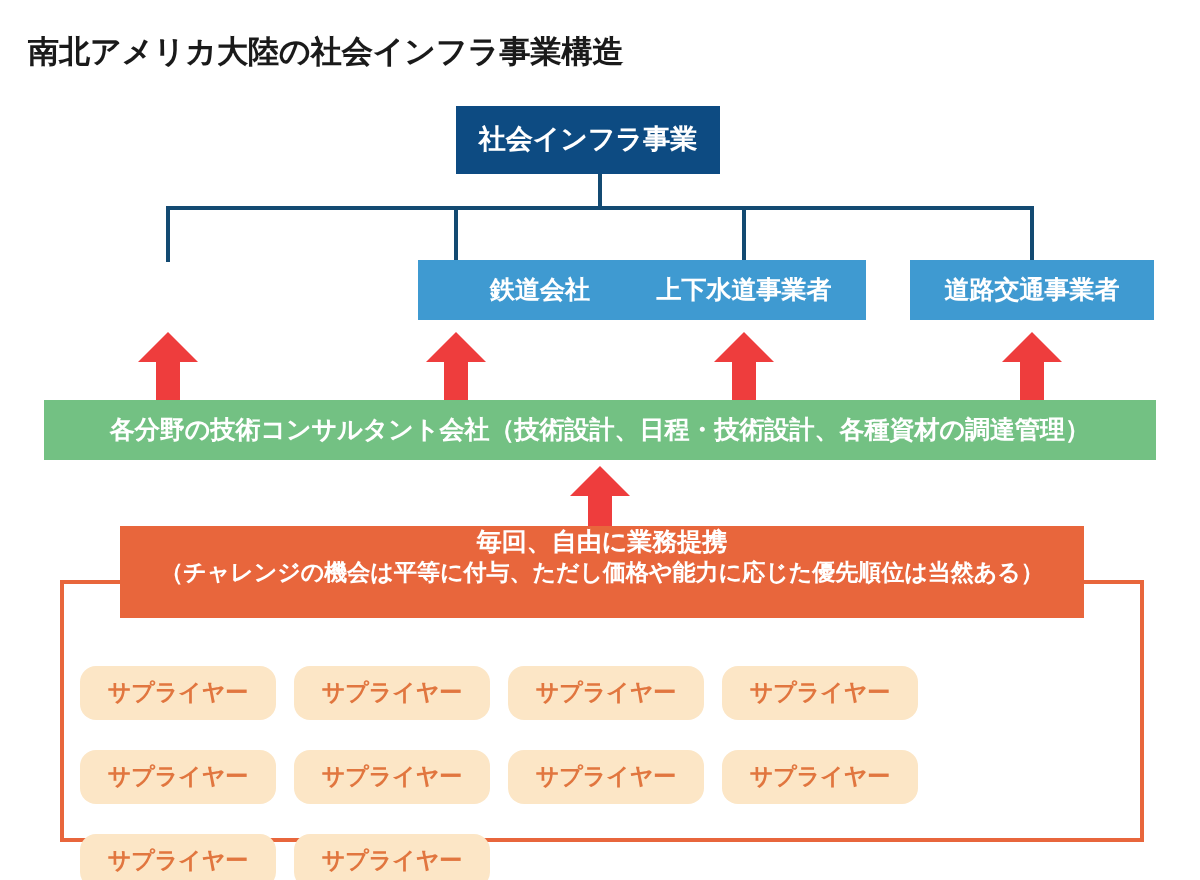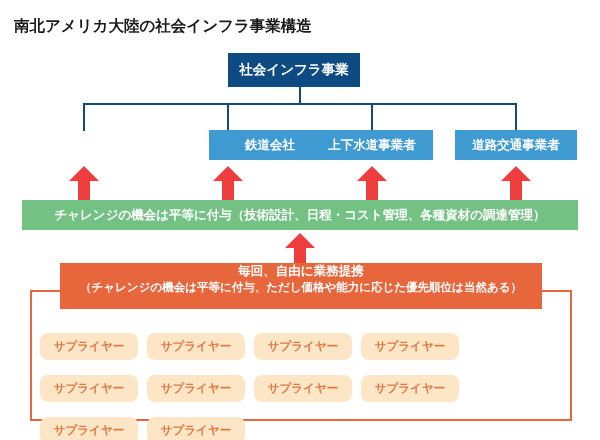--- a/index.html
+++ b/index.html
@@ -236,21 +236,21 @@
   </div>
   <div class="arrow-up ar2">
     <div class="head"></div>
     <div class="shaft"></div>
   </div>
   <div class="arrow-up ar3">
     <div class="head"></div>
     <div class="shaft"></div>
   </div>
 
-  <div class="green-bar">チャレンジの機会は平等に付与（技術設計、日程・コスト管理、各種資材の調達管理）</div>
+  <div class="green-bar">各分野の技術コンサルタント会社（技術設計、日程・技術設計、各種資材の調達管理）</div>
 
   <div class="arrow-mid">
     <div class="head"></div>
     <div class="shaft"></div>
   </div>
 
   <div class="orange-frame"></div>
 
   <div class="orange-banner">
     <div class="line1">毎回、自由に業務提携</div>

